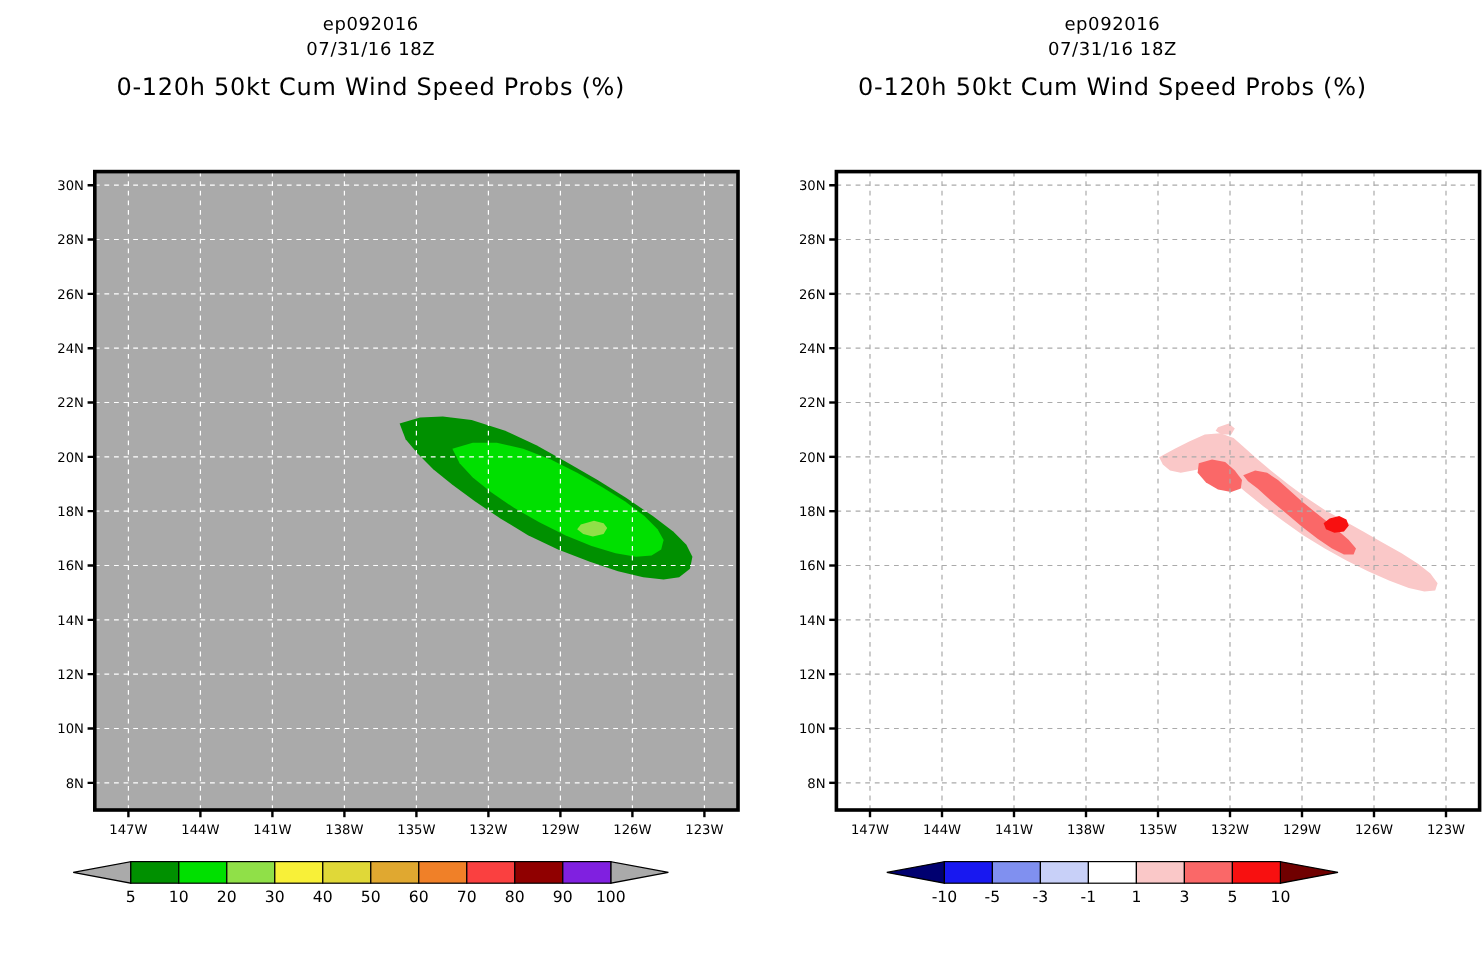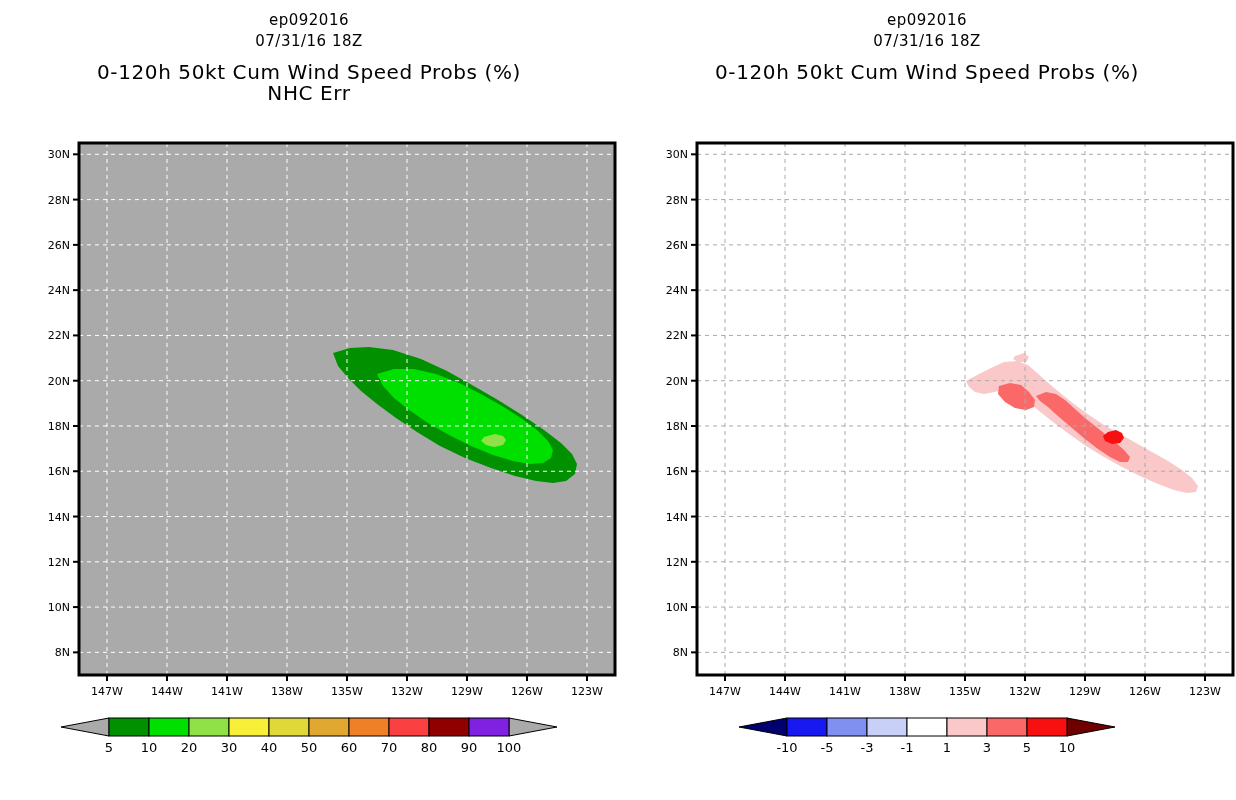--- a/index.html
+++ b/index.html
@@ -26,21 +26,20 @@
 </head>
 <body>
 
 <div class="panel" id="panel-left">
 
   <div class="title-block">
     <div class="t-line">ep092016</div>
     <div class="t-line">07/31/16 18Z</div>
     <div class="t-gap"></div>
     <div class="t-line big">0-120h 50kt Cum Wind Speed Probs (%)</div>
-    <div class="t-line big">NHC Err</div>
   </div>
 
   <div class="plotwrap" style="left:0;top:120px;">
     <svg class="plotsvg" id="svg-left" width="618" height="580">
         <rect x="47" y="23" width="536" height="532" fill="#aaaaaa"></rect>
         <defs>
           <clipPath id="clip-left">
             <rect x="47" y="23" width="536" height="532"></rect>
           </clipPath>
         </defs>

